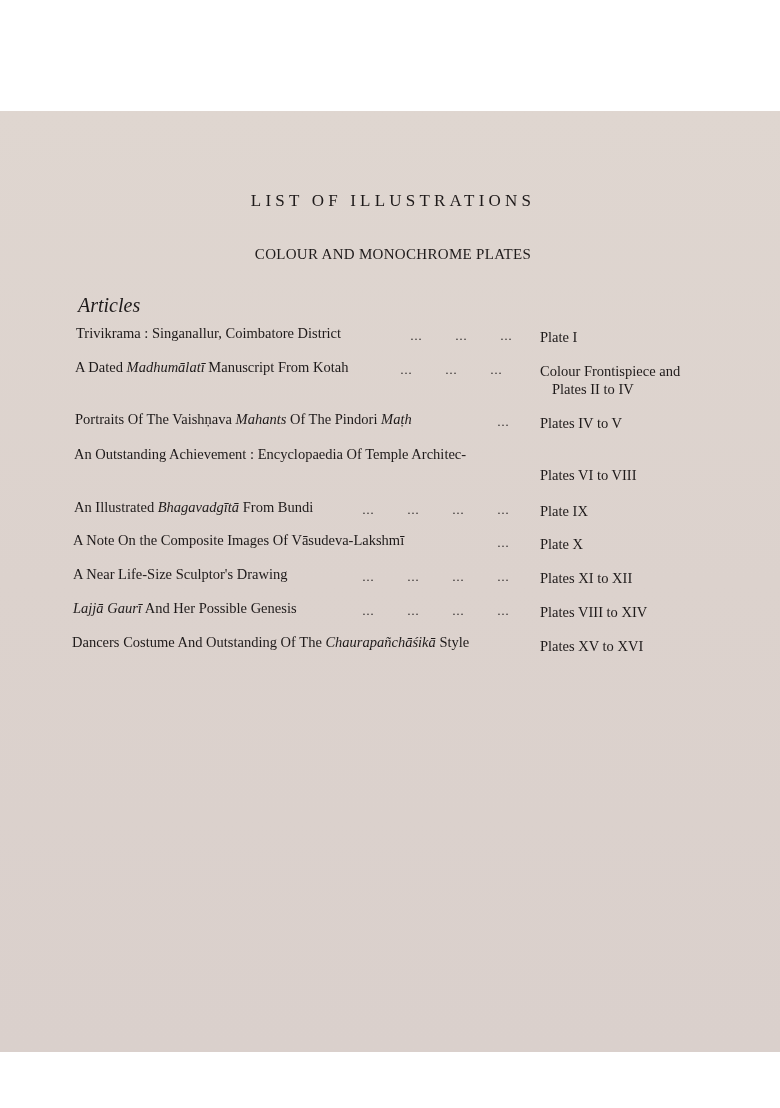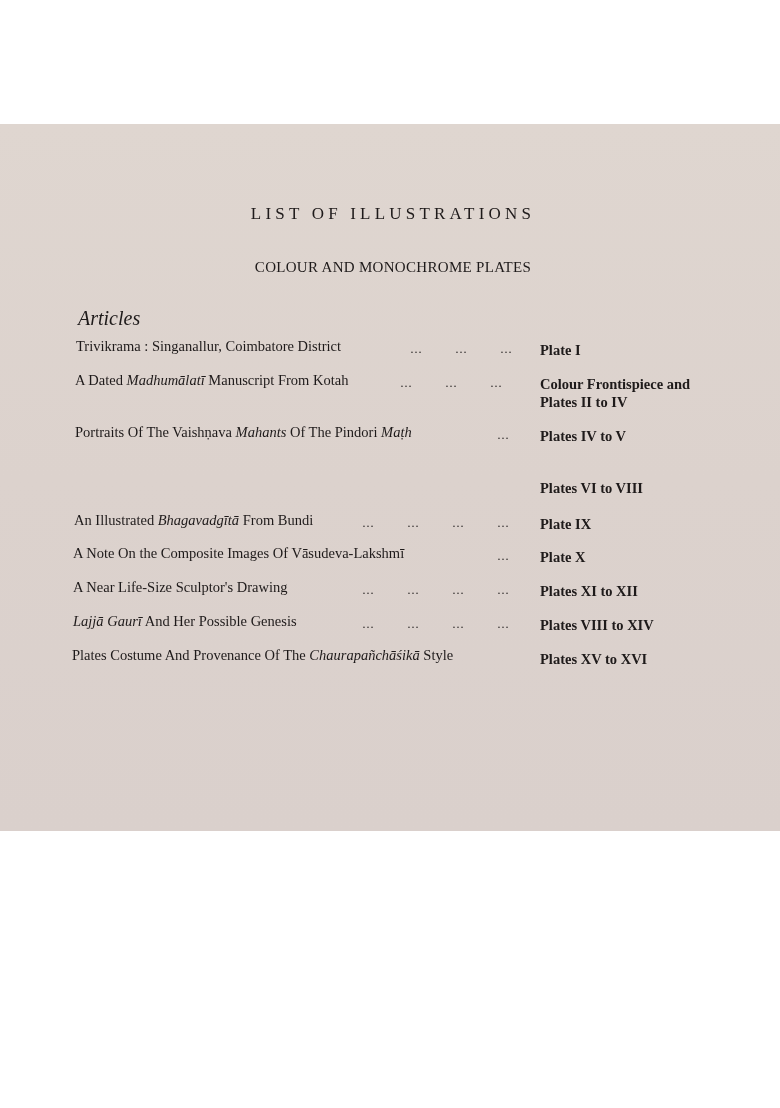--- a/index.html
+++ b/index.html
@@ -3,42 +3,42 @@
 <meta charset="utf-8">
 <style>
   html, body { margin: 0; padding: 0; }
   body {
     width: 780px; height: 1108px; background: #ffffff;
     position: relative; overflow: hidden;
     font-family: "Liberation Serif", "DejaVu Serif", serif;
     color: #1e1a1a;
   }
   .page {
-    position: absolute; left: 0; top: 124px; width: 780px; height: 707px;
+    position: absolute; left: 0; top: 111px; width: 780px; height: 941px;
     background: #ddd3ce;
     background-image: linear-gradient(180deg, #dfd6d0 0%, #dcd2cd 50%, #dad0cc 100%);
   }
   .title {
     position: absolute; top: 80px; left: 0; width: 786px; text-align: center;
     font-size: 17px; letter-spacing: 4.2px; font-weight: normal;
   }
   .subtitle {
     position: absolute; top: 135px; left: 0; width: 786px; text-align: center;
     font-size: 15px; letter-spacing: 0.3px;
   }
   .section {
     position: absolute; top: 183px; left: 78px;
     font-size: 20px; font-style: italic;
   }
   .row { position: absolute; left: 0; width: 780px; font-size: 14.5px; }
   .row .title-text { position: absolute; white-space: nowrap; }
   .row .title-text .line2 { display: block; padding-left: 15px; }
   .row .dots { position: absolute; white-space: pre; font-size: 12px; letter-spacing: 1px; }
-  .row .plate { position: absolute; left: 540px; white-space: nowrap; line-height: 18px; font-weight: bold; }
-  .row .plate .pl2 { display: block; }
+  .row .plate { position: absolute; left: 540px; white-space: nowrap; line-height: 18px; }
+  .row .plate .pl2 { display: block; margin-left: 12px; }
   i { }
 </style>
 </head>
 <body>
 
 <div class="page">
   <div class="title">LIST OF ILLUSTRATIONS</div>
   <div class="subtitle">COLOUR AND MONOCHROME PLATES</div>
   <div class="section">Articles</div>
 
@@ -54,21 +54,21 @@
     <span class="plate" style="top:3px"><span>Colour Frontispiece and</span><span class="pl2">Plates II to IV</span></span>
   </div>
 
   <div class="row" style="top:300px">
     <span class="title-text" style="left:75px"><span>Portraits Of The Vaishṇava </span><i>Mahants</i><span> Of The Pindori </span><i>Maṭh</i></span>
     <span class="dots" style="left:497px;top:4px">…</span>
     <span class="plate" style="top:3px">Plates IV to V</span>
   </div>
 
   <div class="row" style="top:334px">
-    <span class="title-text" style="left:74px;line-height:19px"></span>
+    <span class="title-text" style="left:74px;line-height:19px"><span>An Outstanding Achievement : Encyclopaedia Of Temple Architec-</span></span>
     <span class="plate" style="top:21px">Plates VI to VIII</span>
   </div>
 
   <div class="row" style="top:388px">
     <span class="title-text" style="left:74px"><span>An Illustrated </span><i>Bhagavadgītā</i><span> From Bundi</span></span>
     <span class="dots" style="left:362px;top:4px">…        …        …        …</span>
     <span class="plate" style="top:3px">Plate IX</span>
   </div>
 
   <div class="row" style="top:421px">
@@ -83,16 +83,16 @@
     <span class="plate" style="top:3px">Plates XI to XII</span>
   </div>
 
   <div class="row" style="top:489px">
     <span class="title-text" style="left:73px"><i>Lajjā Gaurī</i><span> And Her Possible Genesis</span></span>
     <span class="dots" style="left:362px;top:4px">…        …        …        …</span>
     <span class="plate" style="top:3px">Plates VIII to XIV</span>
   </div>
 
   <div class="row" style="top:523px">
-    <span class="title-text" style="left:72px"><span>Plates Costume And Provenance Of The </span><i>Chaurapañchāśikā</i><span> Style</span></span>
+    <span class="title-text" style="left:72px"><span>Dancers Costume And Outstanding Of The </span><i>Chaurapañchāśikā</i><span> Style</span></span>
     <span class="plate" style="top:3px">Plates XV to XVI</span>
   </div>
 </div>
 
 </body></html>

